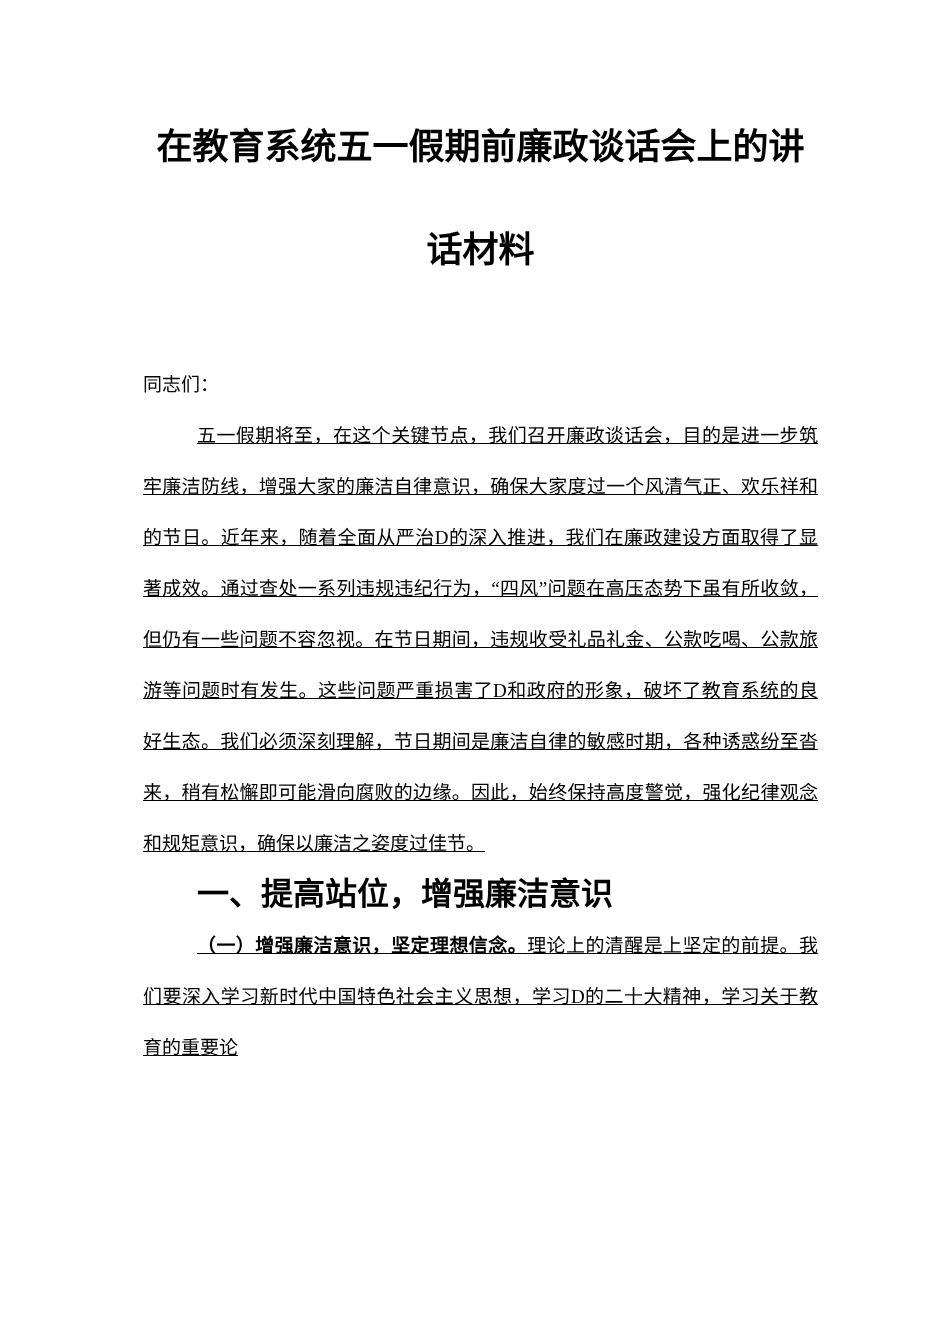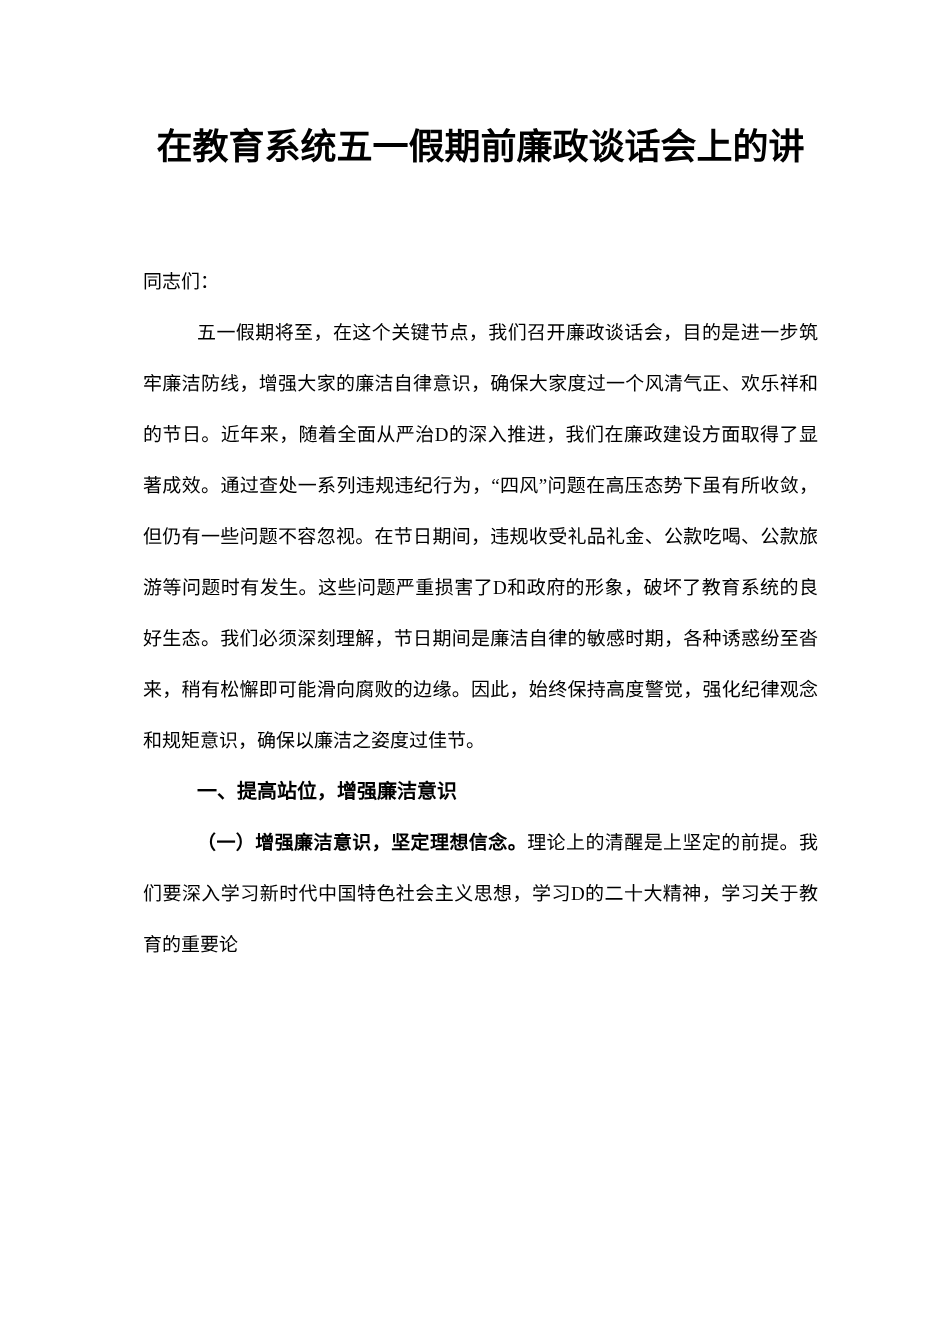--- a/index.html
+++ b/index.html
@@ -40,41 +40,43 @@
     text-align: justify;
     text-justify: inter-character;
     letter-spacing: 0;
   }
   .salutation {
     margin-top: 57px;
     text-align: left;
   }
   .indent {
     text-indent: 54px;
+    text-decoration: underline;
   }
   .section-heading {
     margin: 0;
-    font-size: 20px;
+    font-size: 32px;
     line-height: 51px;
     font-weight: bold;
     text-indent: 54px;
     text-align: left;
     font-family: "Liberation Sans", "DejaVu Sans", sans-serif;
   }
   .kai-lead {
     font-weight: 600;
   }
 </style>
 </head>
 <body>
 
 <div class="page">
 
   <h1 class="doc-title">
     <span class="title-line">在教育系统五一假期前廉政谈话会上的讲</span>
+    <span class="title-line">话材料</span>
   </h1>
 
   <p class="body-text salutation">同志们：</p>
 
   <p class="body-text indent">五一假期将至，在这个关键节点，我们召开廉政谈话会，目的是进一步筑牢廉洁防线，增强大家的廉洁自律意识，确保大家度过一个风清气正、欢乐祥和的节日。近年来，随着全面从严治D的深入推进，我们在廉政建设方面取得了显著成效。通过查处一系列违规违纪行为，“四风”问题在高压态势下虽有所收敛，但仍有一些问题不容忽视。在节日期间，违规收受礼品礼金、公款吃喝、公款旅游等问题时有发生。这些问题严重损害了D和政府的形象，破坏了教育系统的良好生态。我们必须深刻理解，节日期间是廉洁自律的敏感时期，各种诱惑纷至沓来，稍有松懈即可能滑向腐败的边缘。因此，始终保持高度警觉，强化纪律观念和规矩意识，确保以廉洁之姿度过佳节。</p>
 
   <h2 class="section-heading">一、提高站位，增强廉洁意识</h2>
 
   <p class="body-text indent"><span class="kai-lead">（一）增强廉洁意识，坚定理想信念。</span><span>理论上的清醒是上坚定的前提。我们要深入学习新时代中国特色社会主义思想，学习D的二十大精神，学习关于教育的重要论</span></p>
 

